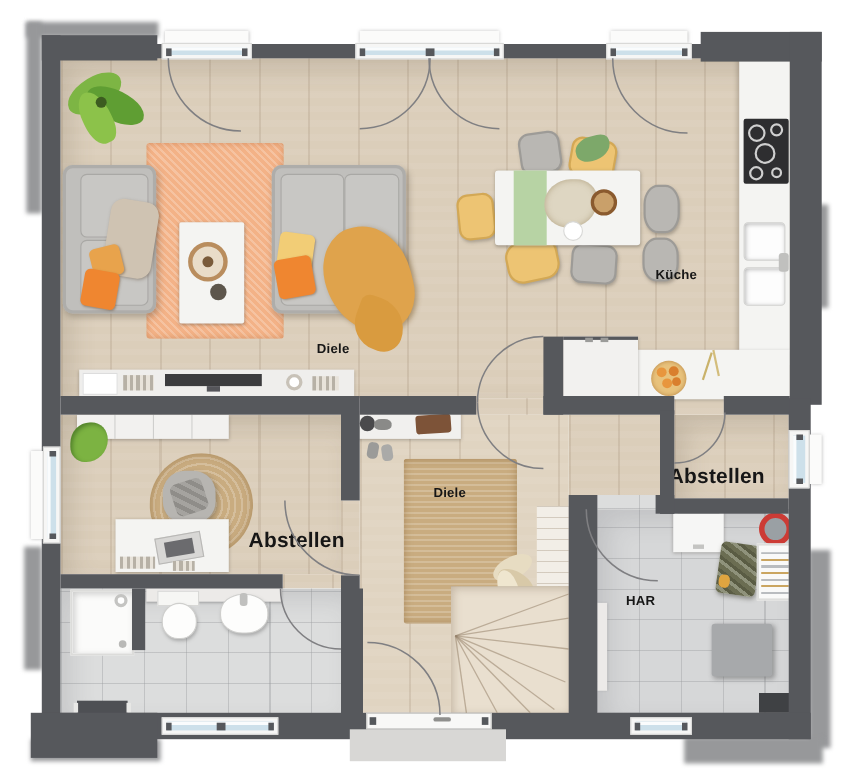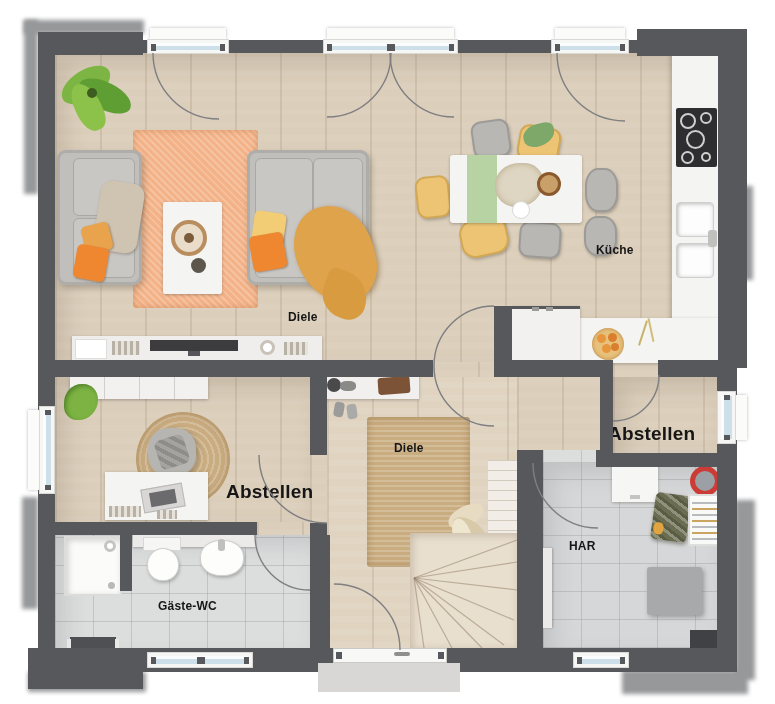--- a/index.html
+++ b/index.html
@@ -211,21 +211,20 @@
   <div class="abs" style="left:133px;top:533px;width:123px;height:14px;background:#eceae8;box-shadow:0 1px 2px rgba(90,90,90,.4);"></div>
   <div class="abs" style="left:143px;top:537px;width:36px;height:12px;background:#f6f6f4;border:1px solid #d8d8d6;"></div>
   <div class="abs" style="left:147px;top:548px;width:30px;height:31px;background:#fdfdfc;border:1px solid #cfcfcd;border-radius:50% 50% 46% 46%;box-shadow:1px 2px 3px rgba(90,90,90,.35);"></div>
   <div class="abs" style="left:200px;top:540px;width:42px;height:34px;background:#fdfdfc;border:1px solid #cfcfcd;border-radius:46%;box-shadow:1px 2px 3px rgba(90,90,90,.35);">
     <div class="abs" style="left:17px;top:-2px;width:7px;height:12px;background:#c0c0be;border-radius:3px;"></div>
   </div>
   <div class="abs" style="left:70px;top:637px;width:46px;height:13px;background:#4e5054;">
     <div class="abs" style="left:-3px;top:2px;width:4px;height:9px;background:#e8e8e6;"></div>
     <div class="abs" style="left:45px;top:2px;width:4px;height:9px;background:#e8e8e6;"></div>
   </div>
-  <div class="room-label" style="left:158px;top:599px;">Gäste-WC</div>
 
   <div class="room-label" style="left:608px;top:423px;font-size:19px;">Abstellen</div>
 
   <div class="white-box" style="left:612px;top:462px;width:46px;height:40px;background:#f6f6f5;">
     <div class="abs" style="left:4px;top:4px;width:38px;height:1px;background:#d0d0ce;"></div>
     <div class="abs" style="left:18px;top:33px;width:10px;height:4px;background:#c4c4c2;"></div>
   </div>
   <div class="abs" style="left:690px;top:466px;width:30px;height:30px;border:5px solid #cc3b35;border-radius:50%;box-sizing:border-box;background:#9aa0a4;"></div>
   <div class="abs" style="left:653px;top:494px;width:36px;height:47px;transform:rotate(8deg);border-radius:5px;background:
       repeating-linear-gradient(30deg, #6b6d52 0 4px, #8f927b 4px 7px, #5a5c44 7px 10px);box-shadow:1px 2px 4px rgba(70,70,60,.5);">

